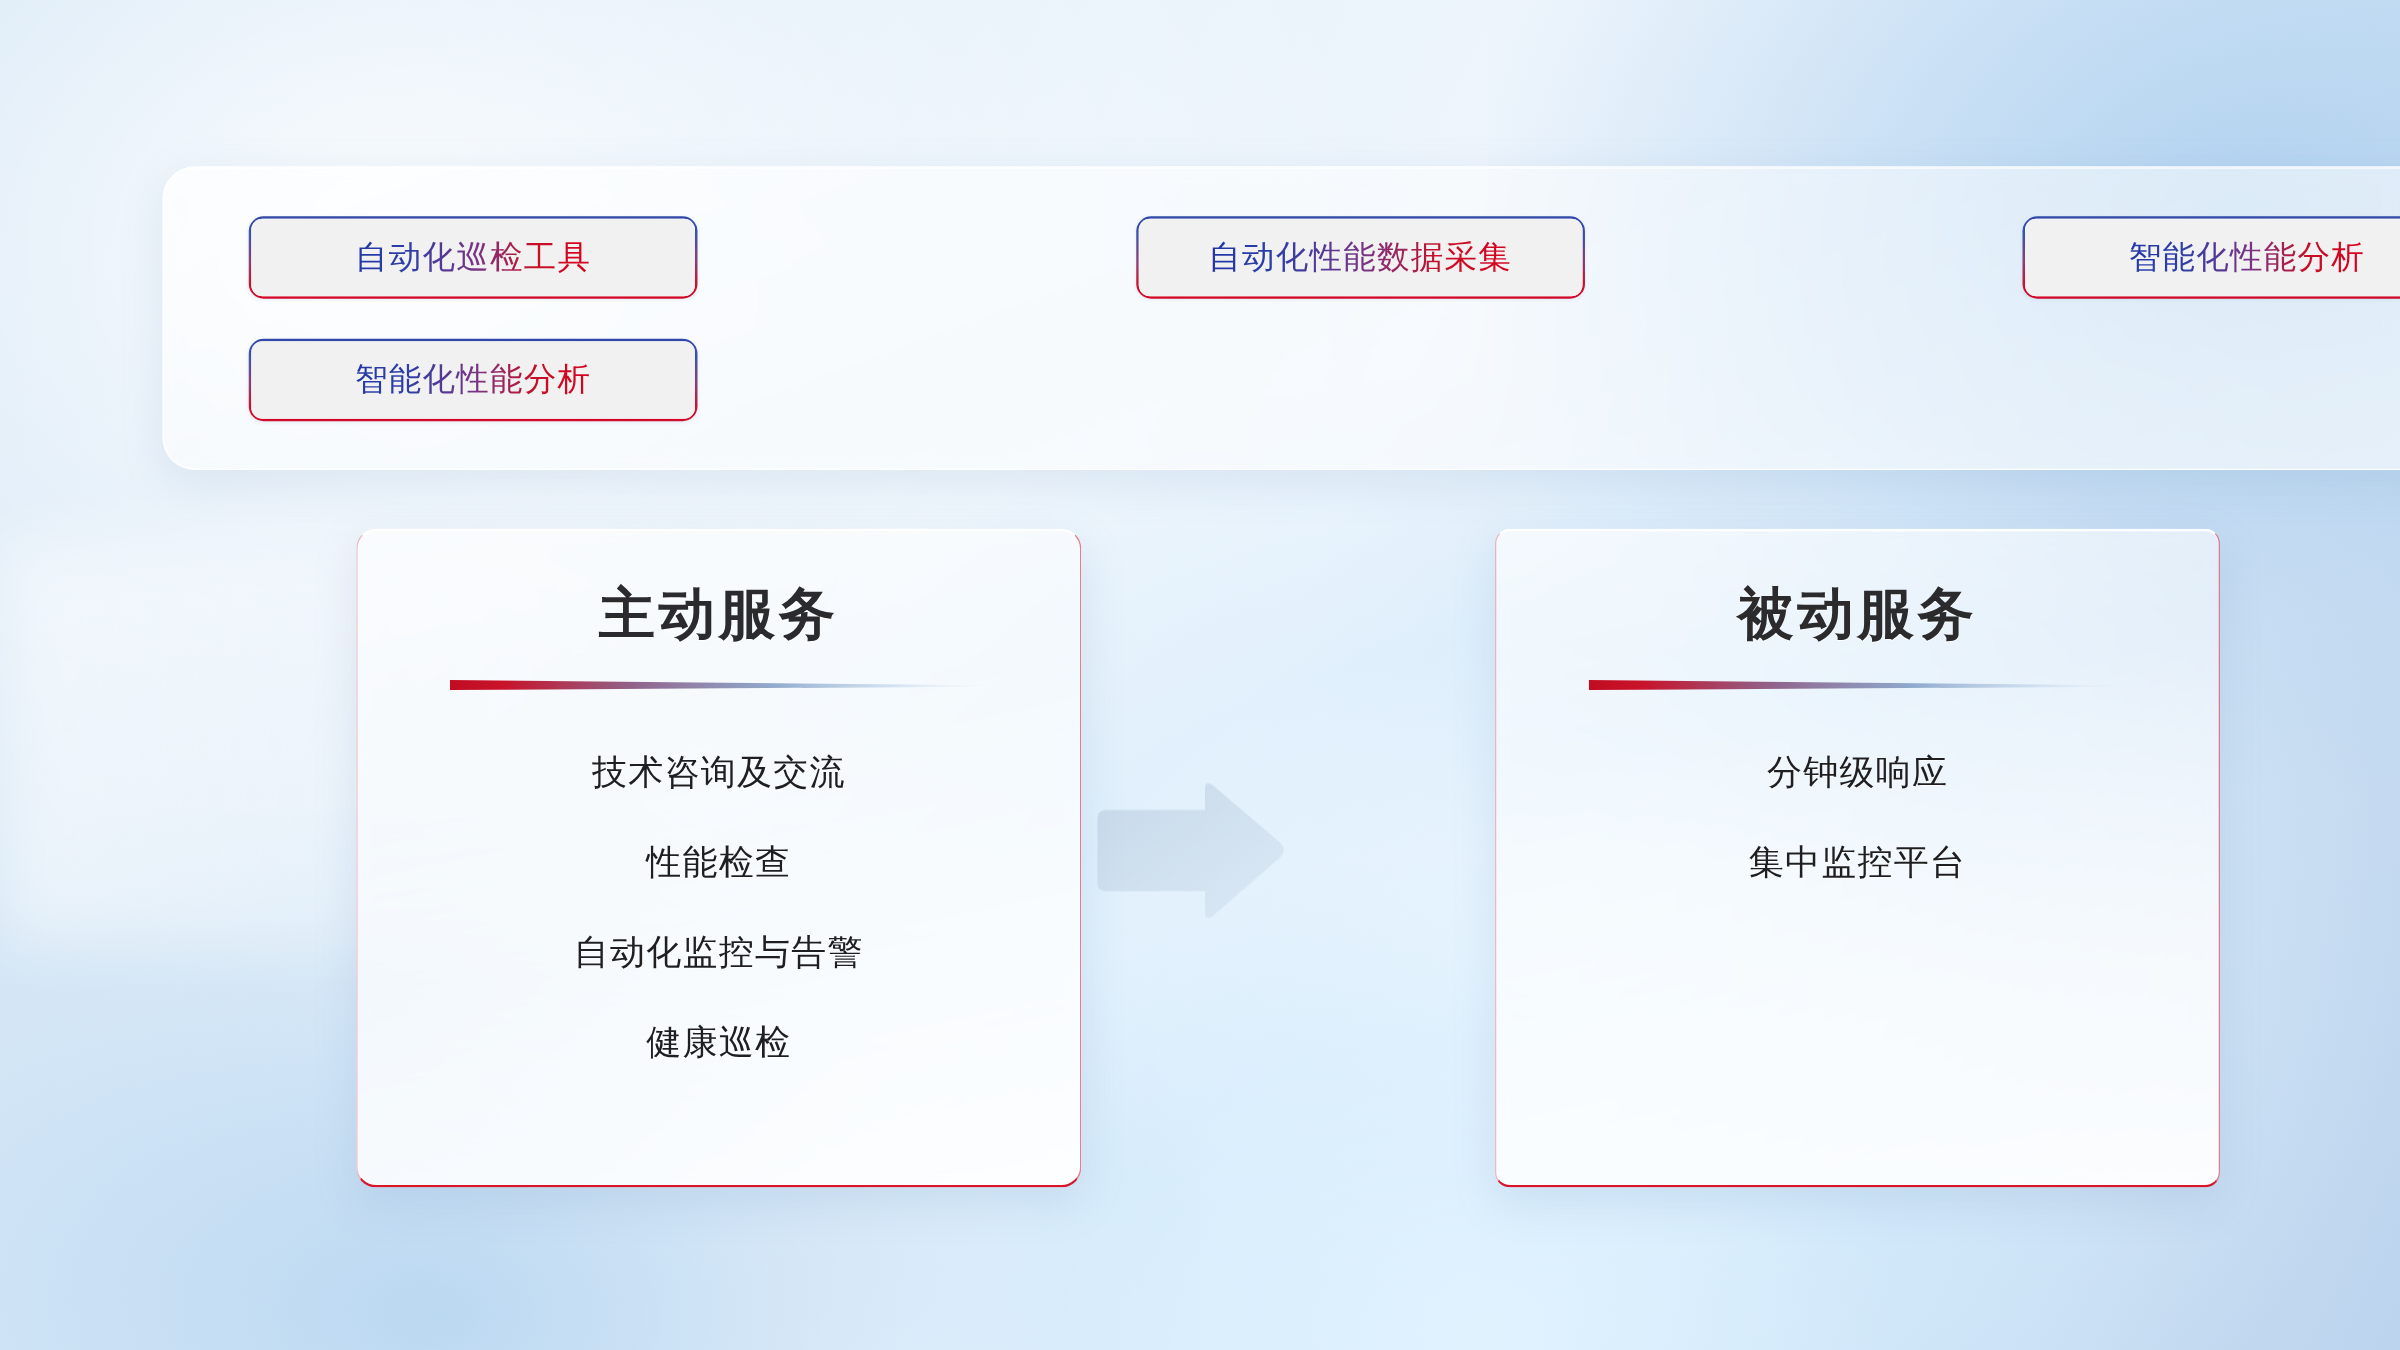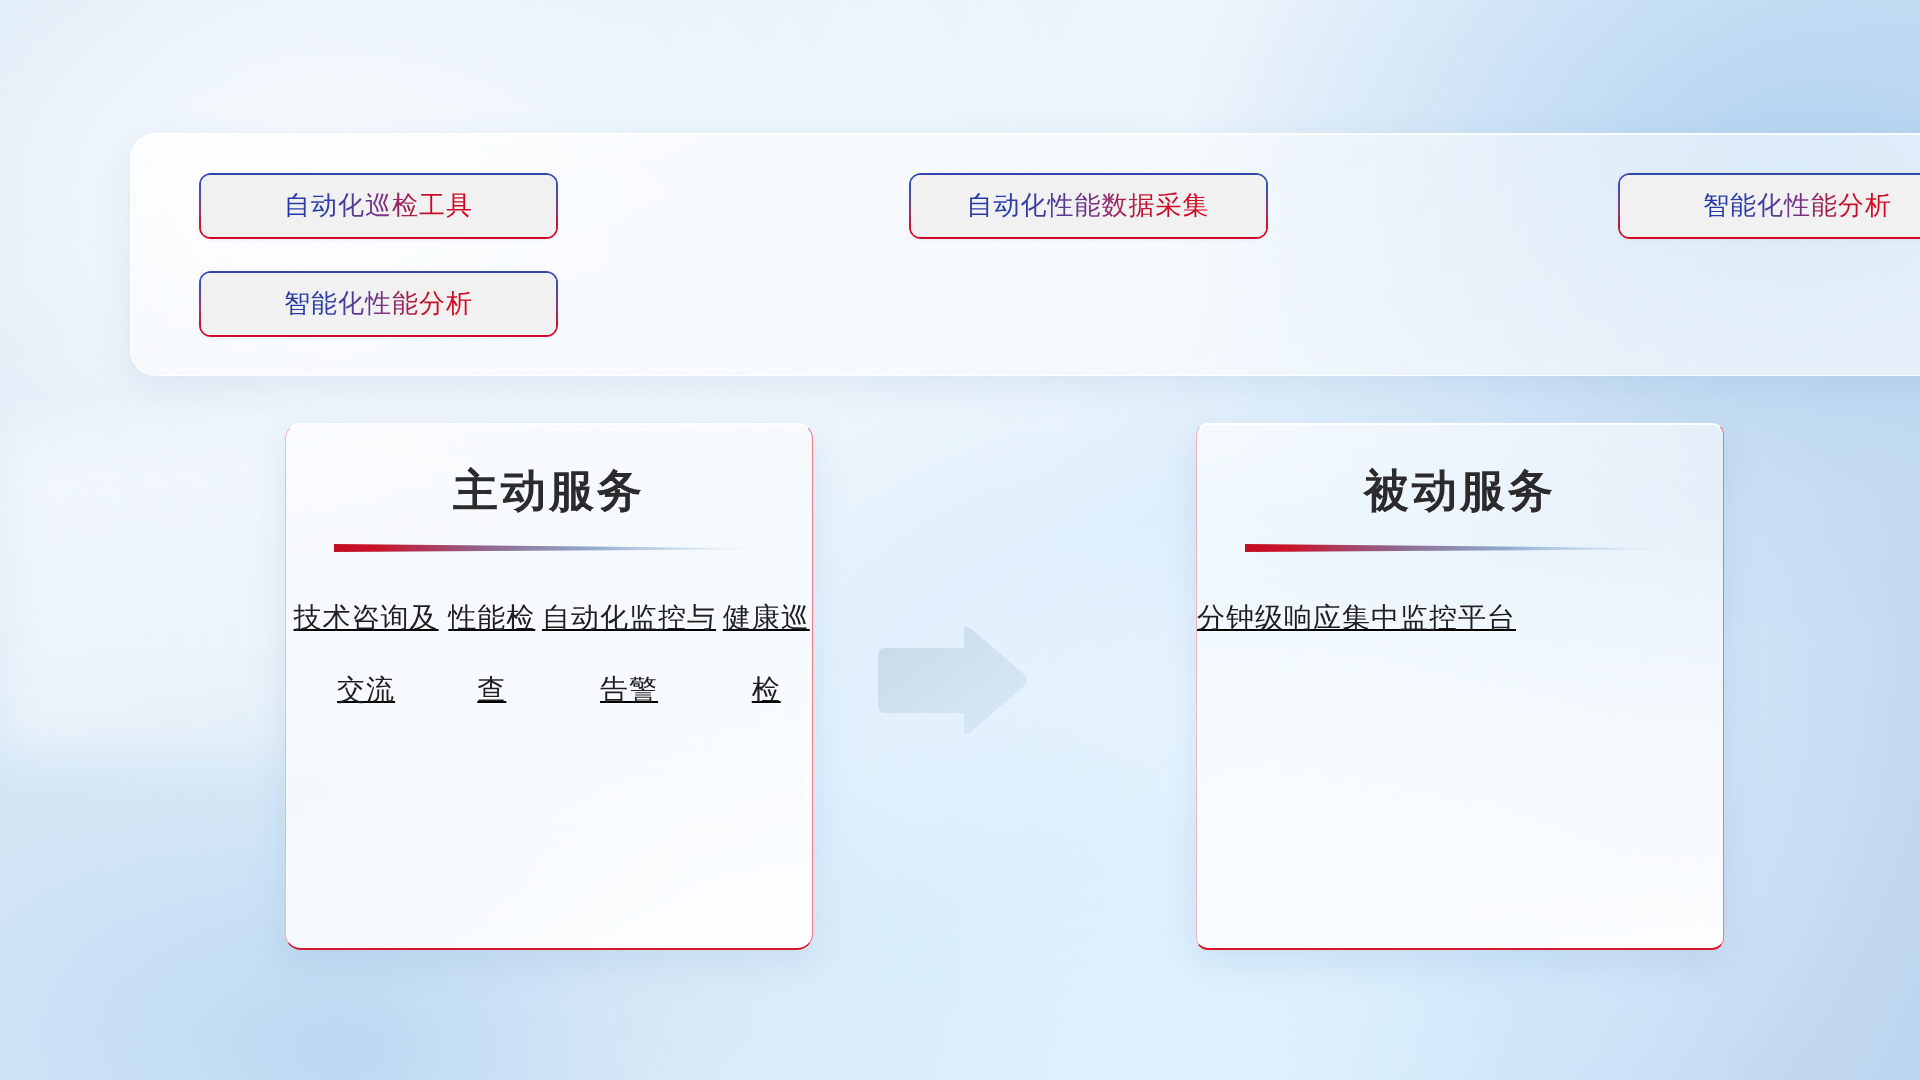--- a/index.html
+++ b/index.html
@@ -79,21 +79,21 @@
     position:relative;z-index:2;
     font-size:26px;letter-spacing:1px;font-weight:400;
     background:linear-gradient(90deg,#2236a6 0%,#2c3fa8 22%,#7a3383 52%,#c61028 76%,#d9001d 100%);
     -webkit-background-clip:text;background-clip:text;
     color:transparent;-webkit-text-fill-color:transparent;
     white-space:nowrap;
   }
 
   
   .card{
-    position:absolute;top:423px;width:528px;height:527px;
+    position:absolute;top:423px;width:580px;height:527px;
     border-radius:16px;
     background:linear-gradient(168deg,rgba(255,255,255,.62) 0%,rgba(255,255,255,.50) 30%,rgba(255,255,255,.80) 70%,rgba(255,255,255,.92) 100%);
     border:1px solid rgba(255,255,255,.9);
     border-bottom:2px solid #d7162c;
     border-right:1px solid rgba(215,22,44,.55);
     border-left:1px solid rgba(215,22,44,.30);
     box-shadow:0 12px 34px rgba(110,150,195,.18), inset 0 1px 0 rgba(255,255,255,.95);
     backdrop-filter:blur(5px);
     overflow:hidden;
   }
@@ -108,21 +108,21 @@
     text-shadow:0 1px 0 rgba(255,255,255,.85);
   }
   .divider{
     margin:22px auto 0;
     width:430px;height:9px;position:relative;
   }
   .divider svg{display:block;width:100%;height:100%;}
 
   .card-list{
     margin-top:30px;
-    display:flex;text-decoration:underline;
+    display:flex;flex-direction:column;
   }
   .card-list .item{
     height:72px;line-height:72px;
     text-align:center;
     font-size:28px;color:#1f1f21;letter-spacing:1px;
     text-shadow:0 1px 0 rgba(255,255,255,.7);
   }
 
   
   .arrow{

